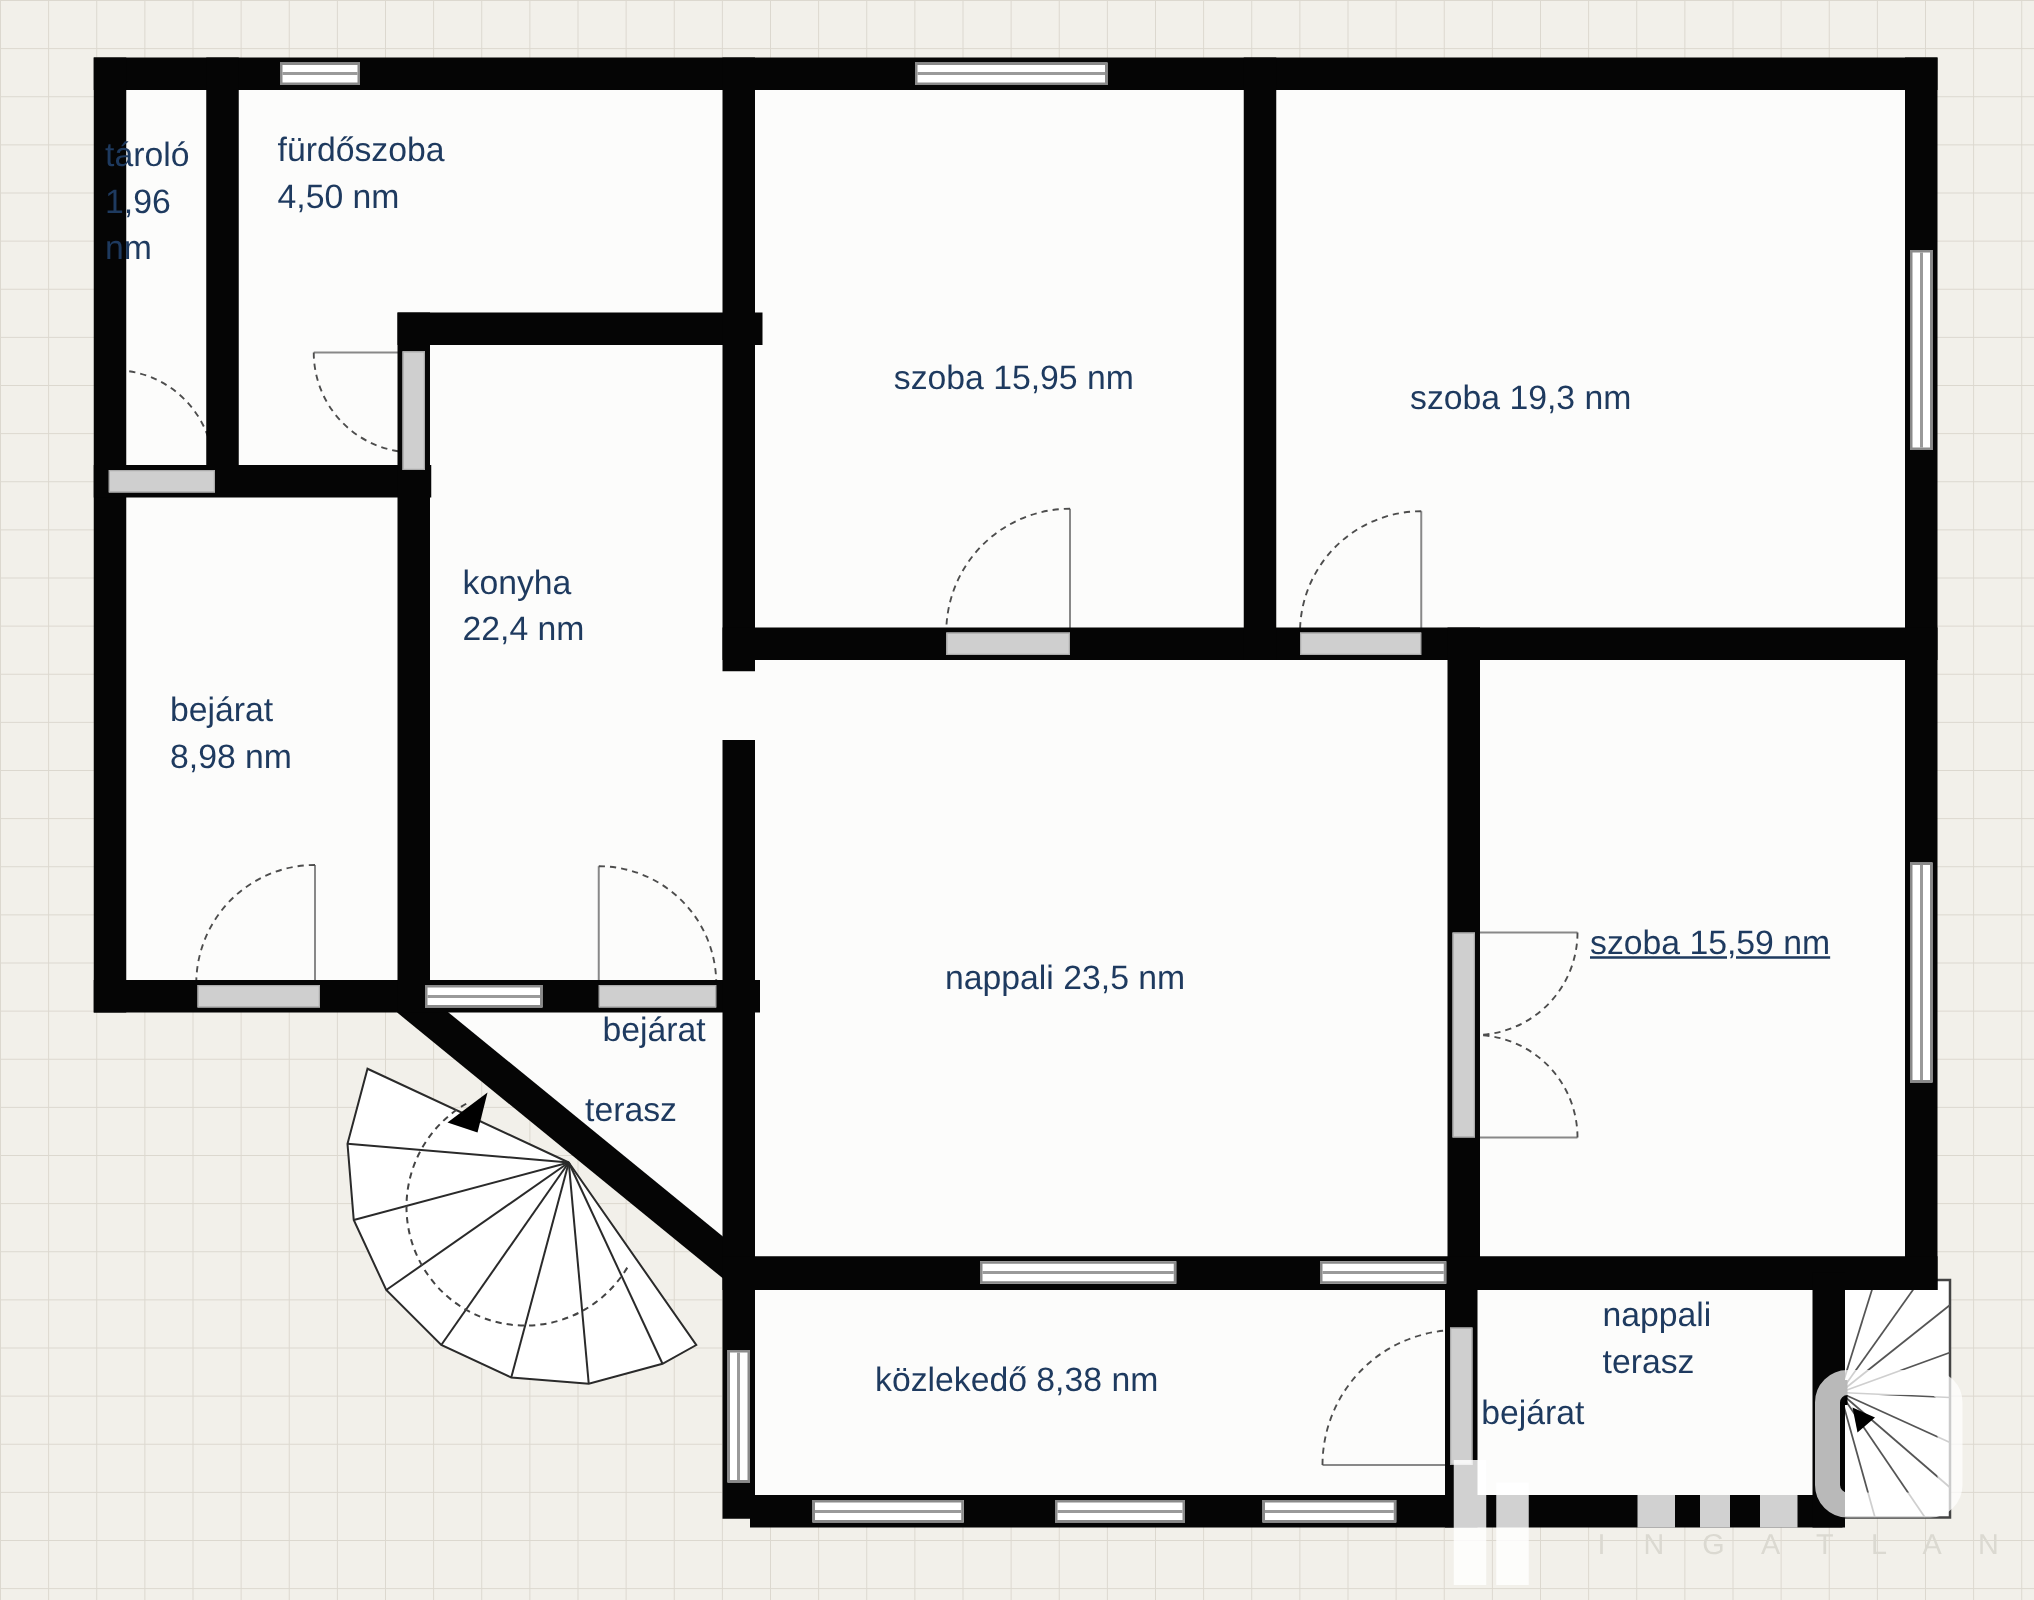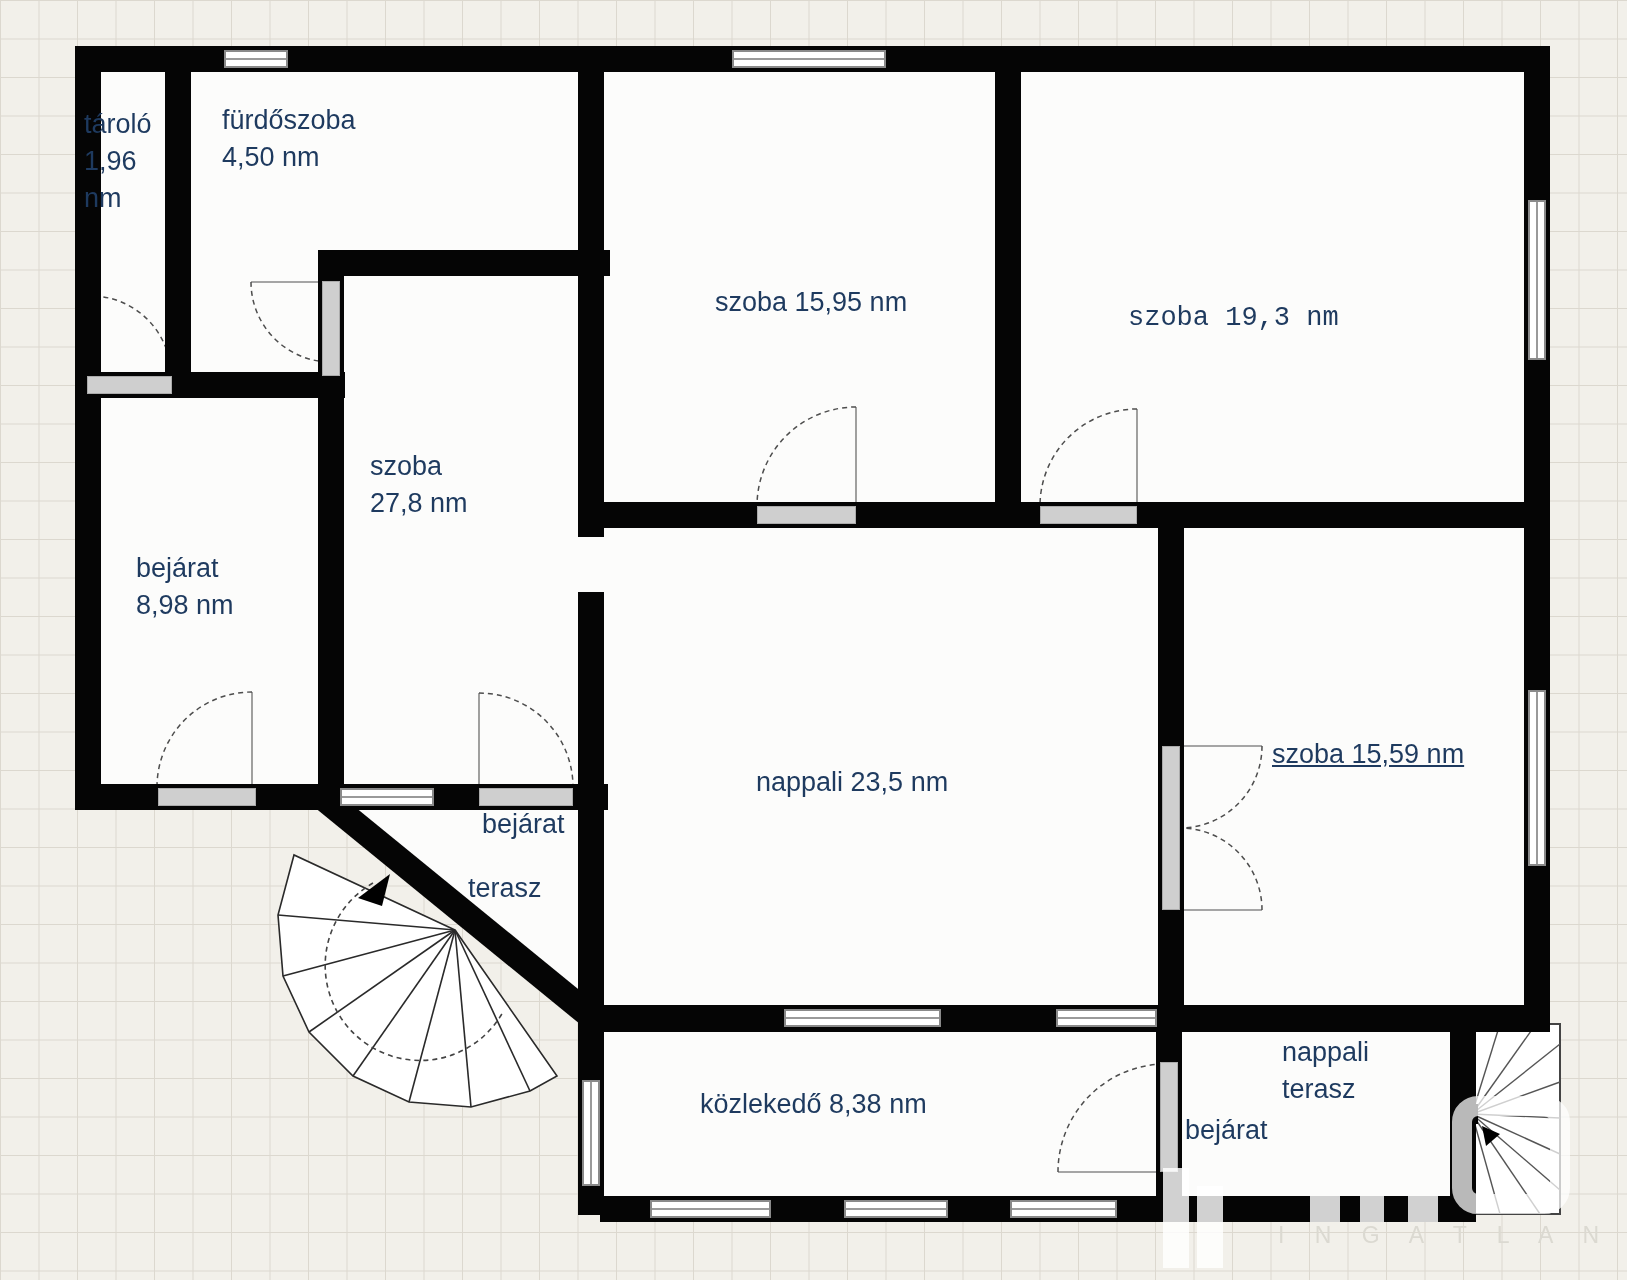--- a/index.html
+++ b/index.html
@@ -138,24 +138,24 @@
   <div class="lbl" style="left:84px;top:106px;">
     <div>tároló</div>
     <div>1,96</div>
     <div>nm</div>
   </div>
   <div class="lbl" style="left:222px;top:102px;">
     <div>fürdőszoba</div>
     <div>4,50 nm</div>
   </div>
   <div class="lbl" style="left:715px;top:284px;">szoba 15,95 nm</div>
-  <div class="lbl" style="left:1128px;top:300px;font-family:Liberation Mono, monospace;">szoba 19,3 nm</div>
+  <div class="lbl" style="left:1128px;top:300px;">szoba 19,3 nm</div>
   <div class="lbl" style="left:370px;top:448px;">
-    <div>szoba</div>
-    <div>27,8 nm</div>
+    <div>konyha</div>
+    <div>22,4 nm</div>
   </div>
   <div class="lbl" style="left:136px;top:550px;">
     <div>bejárat</div>
     <div>8,98 nm</div>
   </div>
   <div class="lbl" style="left:756px;top:764px;text-align:right;">nappali 23,5 nm</div>
   <div class="lbl" style="left:1272px;top:736px;text-decoration:underline;">szoba 15,59 nm</div>
   <div class="lbl" style="left:700px;top:1086px;">közlekedő 8,38 nm</div>
   <div class="lbl" style="left:1282px;top:1034px;">
     <div>nappali</div>

